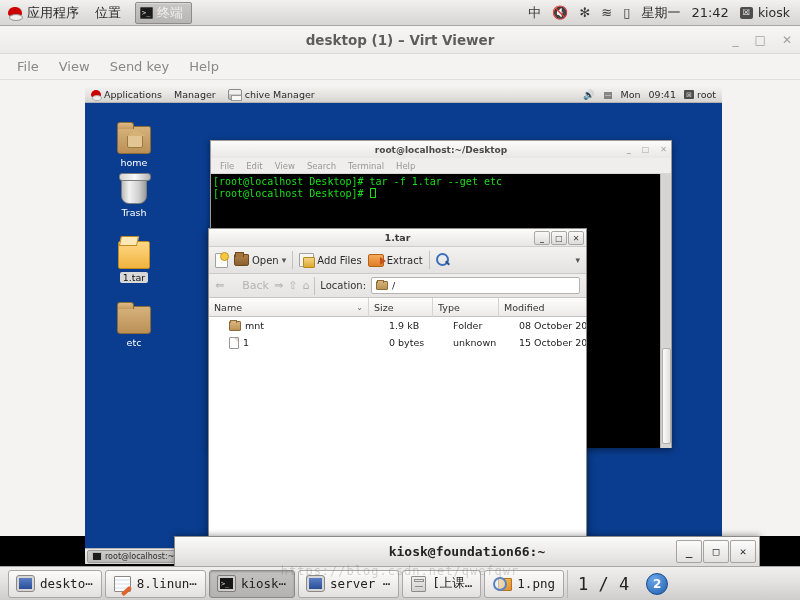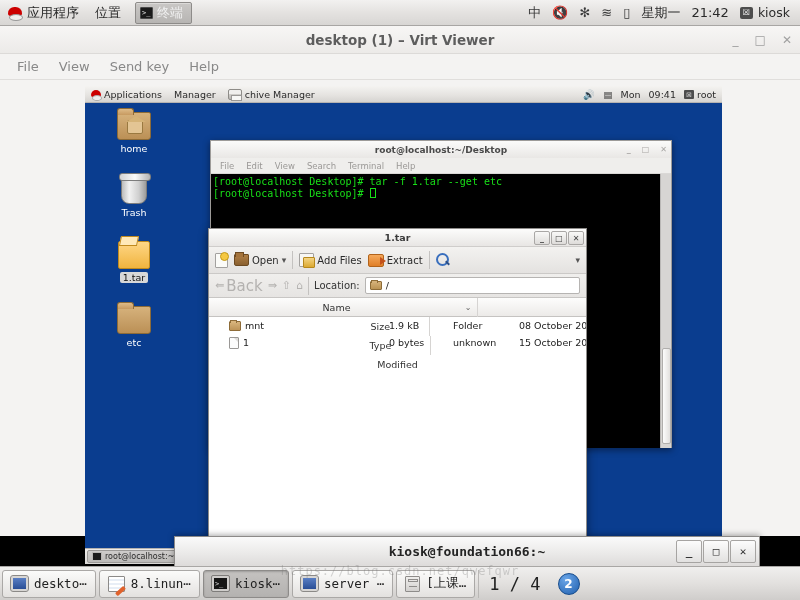--- a/index.html
+++ b/index.html
@@ -294,40 +294,40 @@
   }
   .chev { font-size: 9px; color: #555; }
   .tb-right { margin-left: auto; }
   #arch-locbar {
     height: 24px; display: flex; align-items: center; gap: 5px; padding: 0 6px;
     background: linear-gradient(to bottom, #f0efed, #e6e4e2);
     border-bottom: 1px solid #c8c6c4;
     font-size: 10px; color: #333;
   }
   .navbtn { color: #b4b2b0; font-size: 11px; display: flex; align-items: center; gap: 2px; }
-  .navbtn .txt { font-size: 15px; }
+  .navbtn .txt { font-size: 11px; margin-left: 16px; }
   #arch-loc-input {
     flex: 1; height: 17px; background: #fff;
     border: 1px solid #b6b4b2; border-radius: 2px;
     display: flex; align-items: center; gap: 4px; padding: 0 4px;
     font-size: 9.5px; color: #222;
   }
   .mini-folder {
     width: 12px; height: 9px; background: linear-gradient(to bottom,#d4b078,#bb9354);
     border: 1px solid #8e6c38; border-radius: 1px; position: relative;
   }
   .mini-folder::before {
     content:""; position:absolute; left:0; top:-2px; width:5px; height:2px;
     background:#d4b078; border:1px solid #8e6c38; border-bottom:none;
   }
   #arch-head {
     height: 19px; display: flex; align-items: center;
     background: linear-gradient(to bottom, #fdfdfc, #eceae8);
     border-bottom: 1px solid #c5c3c1;
-    font-size: 9.5px; color: #333; flex-direction: column;
+    font-size: 9.5px; color: #333;
   }
   #arch-head .col {
     padding: 0 5px; height: 19px; line-height: 19px;
     border-right: 1px solid #d6d4d2; position: relative;
   }
   #arch-head .col:last-child { border-right: none; }
   .col-name { width: 160px; }
   .col-size { width: 64px; }
   .col-type { width: 66px; }
   .col-mod  { flex: 1; }
@@ -371,21 +371,21 @@
     background: linear-gradient(to bottom, #fcfcfc, #e2e1e0);
     border: 1px solid #a6a4a2; border-radius: 2px;
     font-size: 11px; color: #333; text-align: center; line-height: 21px;
   }
 
   
   #taskbar {
     position: absolute; left: 0; bottom: 0; width: 800px; height: 34px;
     background: linear-gradient(to bottom, #f0efee 0%, #e2e0de 50%, #cfcdcb 100%);
     border-top: 1px solid #a9a7a5;
-    display: flex; align-items: center; gap: 3px; padding: 0 2px;
+    display: flex; align-items: center; gap: 3px; padding: 0 8px;
   }
   .tbtn {
     display: flex; align-items: center; gap: 6px;
     height: 28px; padding: 0 8px; min-width: 0;
     background: linear-gradient(to bottom, #fbfbfa, #e3e1df);
     border: 1px solid #aaa8a6; border-radius: 3px;
     font-size: 12.5px; color: #222;
     white-space: nowrap; overflow: hidden;
     font-family: "DejaVu Sans Mono", "Liberation Mono", monospace;
   }
@@ -547,21 +547,21 @@
         <span>▤</span>
         <span>Mon</span>
         <span>09:41</span>
         <span class="vm-pnl-item" style="padding:0;gap:3px">
           <span class="vm-user-sq">☒</span>
           <span>root</span>
         </span>
       </div>
     </div>
 
-    <div class="desk-ico" style="left:18px; top:26px;">
+    <div class="desk-ico" style="left:18px; top:40px;">
       <span class="glyph folder-home">
           <i class="home-mark"></i>
         </span>
       <span class="lbl">home</span>
     </div>
     <div class="desk-ico" style="left:18px; top:90px;">
       <span class="glyph trash-can"></span>
       <span class="lbl">Trash</span>
     </div>
     <div class="desk-ico selected" style="left:18px; top:155px;">
@@ -721,19 +721,23 @@
       <span>kiosk⋯</span>
     </div>
     <div class="tbtn">
       <span class="ico-monitor"></span>
       <span>server ⋯</span>
     </div>
     <div class="tbtn">
       <span class="ico-filecab"></span>
       <span>[上课…</span>
     </div>
+    <div class="tbtn">
+      <span class="ico-imgsearch"></span>
+      <span>1.png</span>
+    </div>
     <div class="pager">1 / 4</div>
     <div class="workspace-badge">2</div>
   </div>
 
   <div id="watermark">https://blog.csdn.net/qwefqwr</div>
 
 </div>
 
 </body></html>

